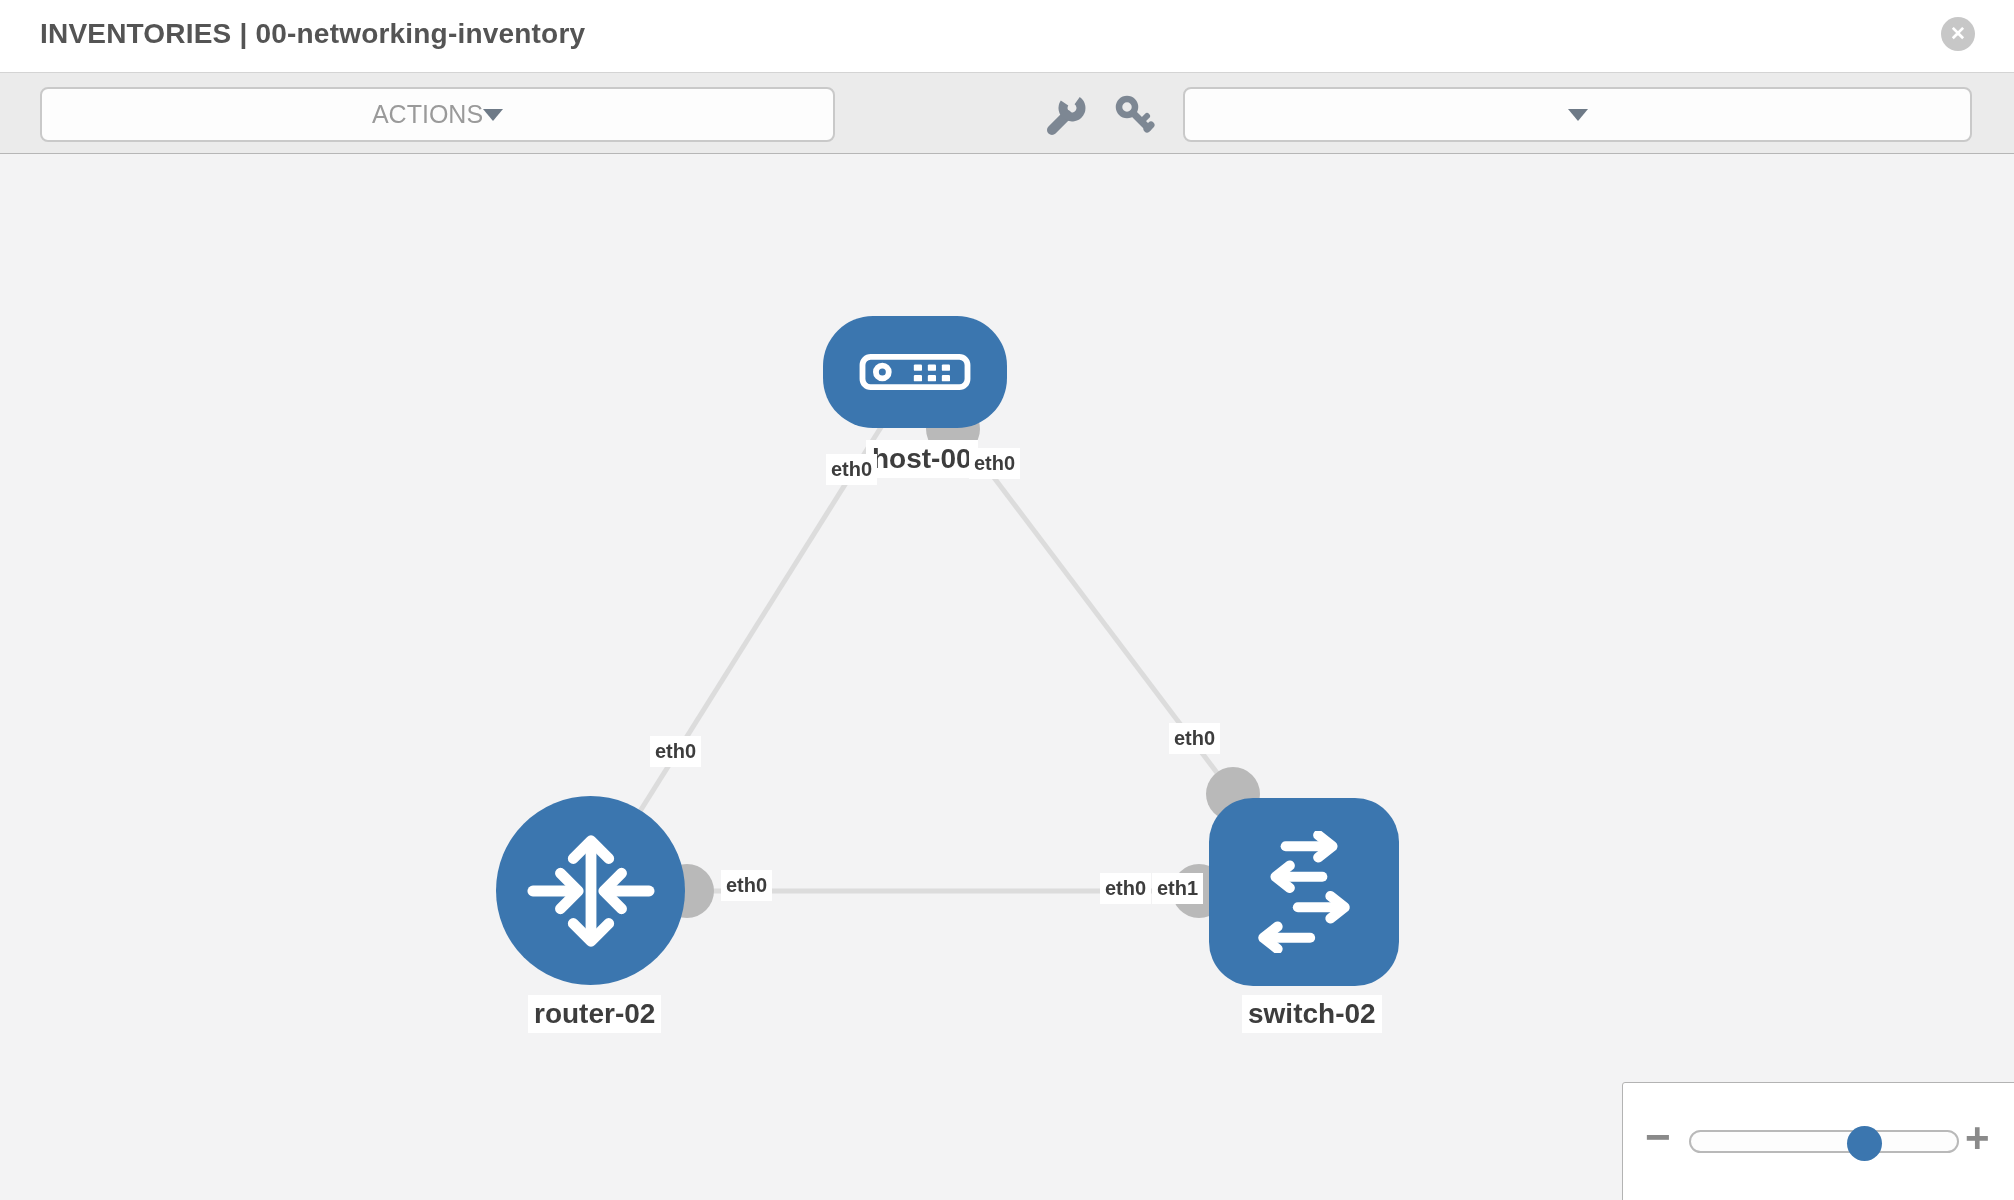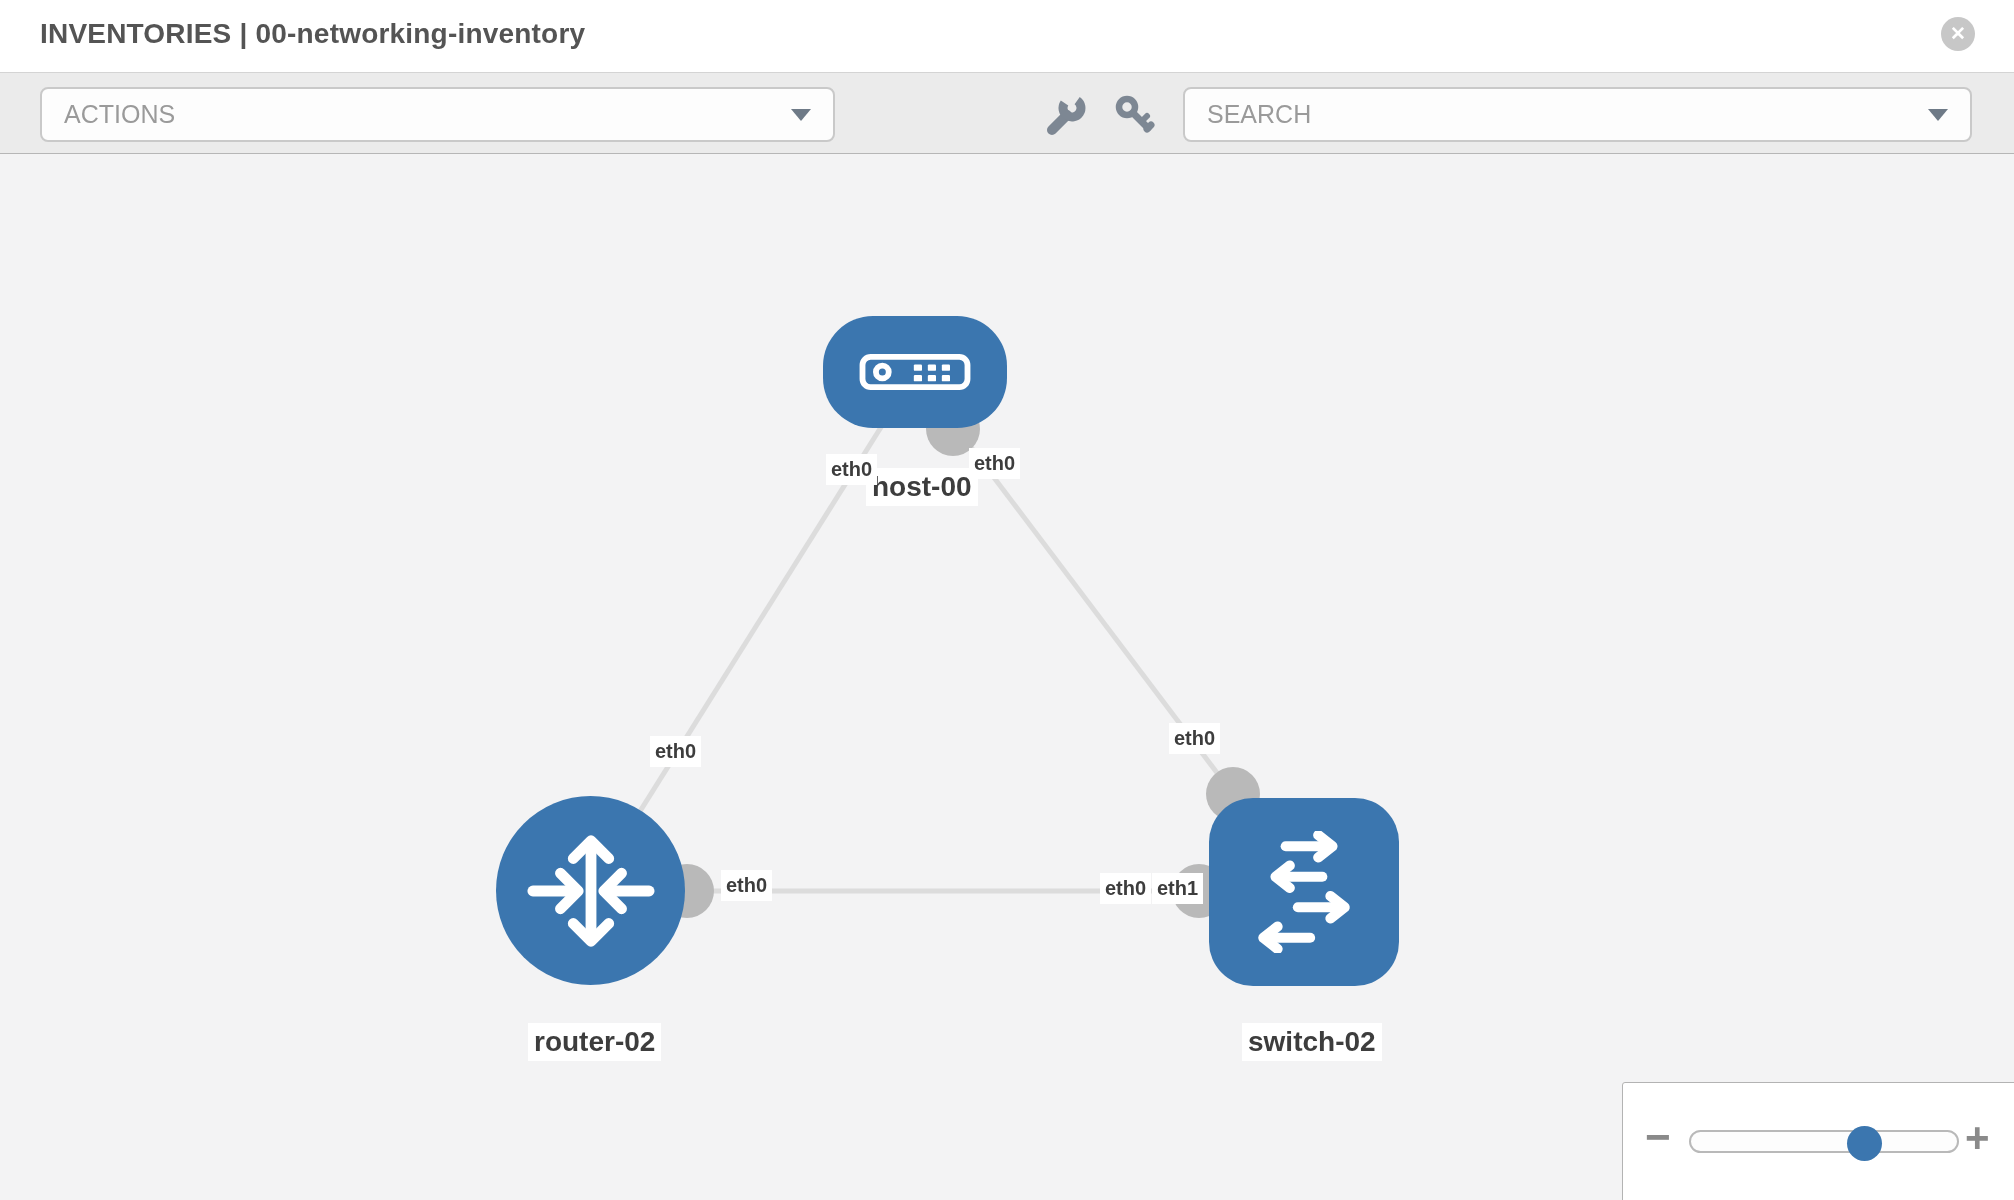--- a/index.html
+++ b/index.html
@@ -6,41 +6,41 @@
   html,body { width:2014px; height:1200px; font-family:"Liberation Sans", sans-serif; }
   #app { position:relative; width:2014px; height:1200px; background:#f3f3f4; overflow:hidden;padding-left:47px; }
 
   
   .header { position:absolute; left:0; top:0; width:2014px; height:73px; background:#ffffff; border-bottom:1px solid #d4d4d4; }
   .title { position:absolute; left:40px; top:18px; font-size:28px; font-weight:700; color:#545454; letter-spacing:.2px; }
   .close-btn { position:absolute; left:1941px; top:17px; width:34px; height:34px; border-radius:50%; background:#c7c7c7; color:#ffffff; font-size:19px; font-weight:700; text-align:center; line-height:34px; cursor:pointer; }
 
   
   .toolbar { position:absolute; left:0; top:73px; width:2014px; height:81px; background:#ebebeb; border-bottom:1px solid #b6b6b6; }
-  .combo { position:absolute; top:14px; height:55px; background:#fdfdfd; border:2px solid #c9c9c9; border-radius:8px; display:flex; align-items:center; justify-content:space-between; padding:0 22px; }
+  .combo { position:absolute; top:14px; height:55px; background:#fdfdfd; border:2px solid #c9c9c9; border-radius:8px; display:flex; align-items:center; justify-content:center; padding:0 22px; }
   .combo.actions { left:40px; width:795px; }
   .combo.search { left:1183px; width:789px; }
   .combo-label { font-size:25px; color:#9a9a9a; }
   .caret { width:0; height:0; border-left:10px solid transparent; border-right:10px solid transparent; border-top:12px solid #6e7a87; }
   .search-input { flex:1; border:none; outline:none; background:transparent; font-size:25px; color:#6a6a6a; font-family:"Liberation Sans", sans-serif; }
   .search-input::placeholder { color:#9a9a9a; opacity:1; }
   .tool-icon { position:absolute; top:20px; width:44px; height:44px; cursor:pointer; }
   .tool-icon.wrench { left:1043px; }
   .tool-icon.key { left:1113px; }
 
   
   .canvas { position:absolute; left:0; top:154px; width:2014px; height:1046px; background:#f3f3f4; }
   .links-svg { position:absolute; left:0; top:0; z-index:1; }
   .port { position:absolute; width:54px; height:54px; border-radius:50%; background:#b9b9b9; z-index:2; cursor:pointer; }
   .node { position:absolute; background:#3b76af; z-index:3; display:flex; align-items:center; justify-content:center; cursor:pointer; }
   .node.host   { left:823px; top:162px; width:184px; height:112px; border-radius:50px; }
   .node.router { left:496px; top:642px; width:189px; height:189px; border-radius:50%; }
   .node.switch { left:1209px; top:644px; width:190px; height:188px; border-radius:44px; }
   .chip { position:absolute; background:#ffffff; color:#3d3d3d; z-index:4; white-space:nowrap;font-weight:bold; }
-  .chip.name { font-size:28px; padding:3px 6px;margin-top:28px; }
+  .chip.name { font-size:28px; padding:3px 6px; }
   .chip.if { font-size:20px; padding:4px 5px; }
 
   
   .zoom-panel { position:absolute; left:1622px; top:1082px; width:393px; height:119px; background:#ffffff; border:1px solid #b3b3b3; border-radius:3px 0 0 0; z-index:5; }
   .zoom-value { position:absolute; left:0; top:8px; width:100%; text-align:center; font-size:24px; color:#2f2f2f; }
   .zoom-minus, .zoom-plus { position:absolute; font-weight:700; color:#8a8a8a; cursor:pointer; line-height:1; }
   .zoom-minus { left:22px; top:32px; font-size:44px; }
   .zoom-plus  { left:342px; top:34px; font-size:42px; }
   .zoom-track { position:absolute; left:66px; top:47px; width:270px; height:23px; border:2px solid #b9b9b9; border-radius:12px; background:#fdfdfd; cursor:pointer; }
   .zoom-thumb { position:absolute; left:224px; top:43px; width:35px; height:35px; border-radius:50%; background:#3b76af; cursor:grab; }
@@ -70,21 +70,20 @@
     <div class="tool-icon key">
       <svg width="44" height="44" viewBox="0 0 44 44">
         <circle cx="14" cy="14" r="8" fill="none" stroke="#7d8793" stroke-width="6.5"></circle>
         <line x1="20" y1="20" x2="35" y2="35" stroke="#7d8793" stroke-width="7" stroke-linecap="round"></line>
         <line x1="28.5" y1="28.5" x2="34" y2="23" stroke="#7d8793" stroke-width="6" stroke-linecap="round"></line>
         <line x1="34" y1="36" x2="38" y2="32" stroke="#7d8793" stroke-width="7" stroke-linecap="round"></line>
       </svg>
     </div>
 
     <div class="combo search">
-      <input class="search-input" type="text" placeholder="SEARCH" style="">
       <span class="caret"></span>
     </div>
   </div>
 
   <div class="canvas">
 
     <svg class="links-svg" width="2014" height="1046">
       <line x1="915" y1="219" x2="590" y2="737" stroke="#dcdcdc" stroke-width="5"></line>
       <line x1="915" y1="219" x2="1233" y2="640" stroke="#dcdcdc" stroke-width="5"></line>
       <line x1="590" y1="737" x2="1303" y2="737" stroke="#dcdcdc" stroke-width="5"></line>

